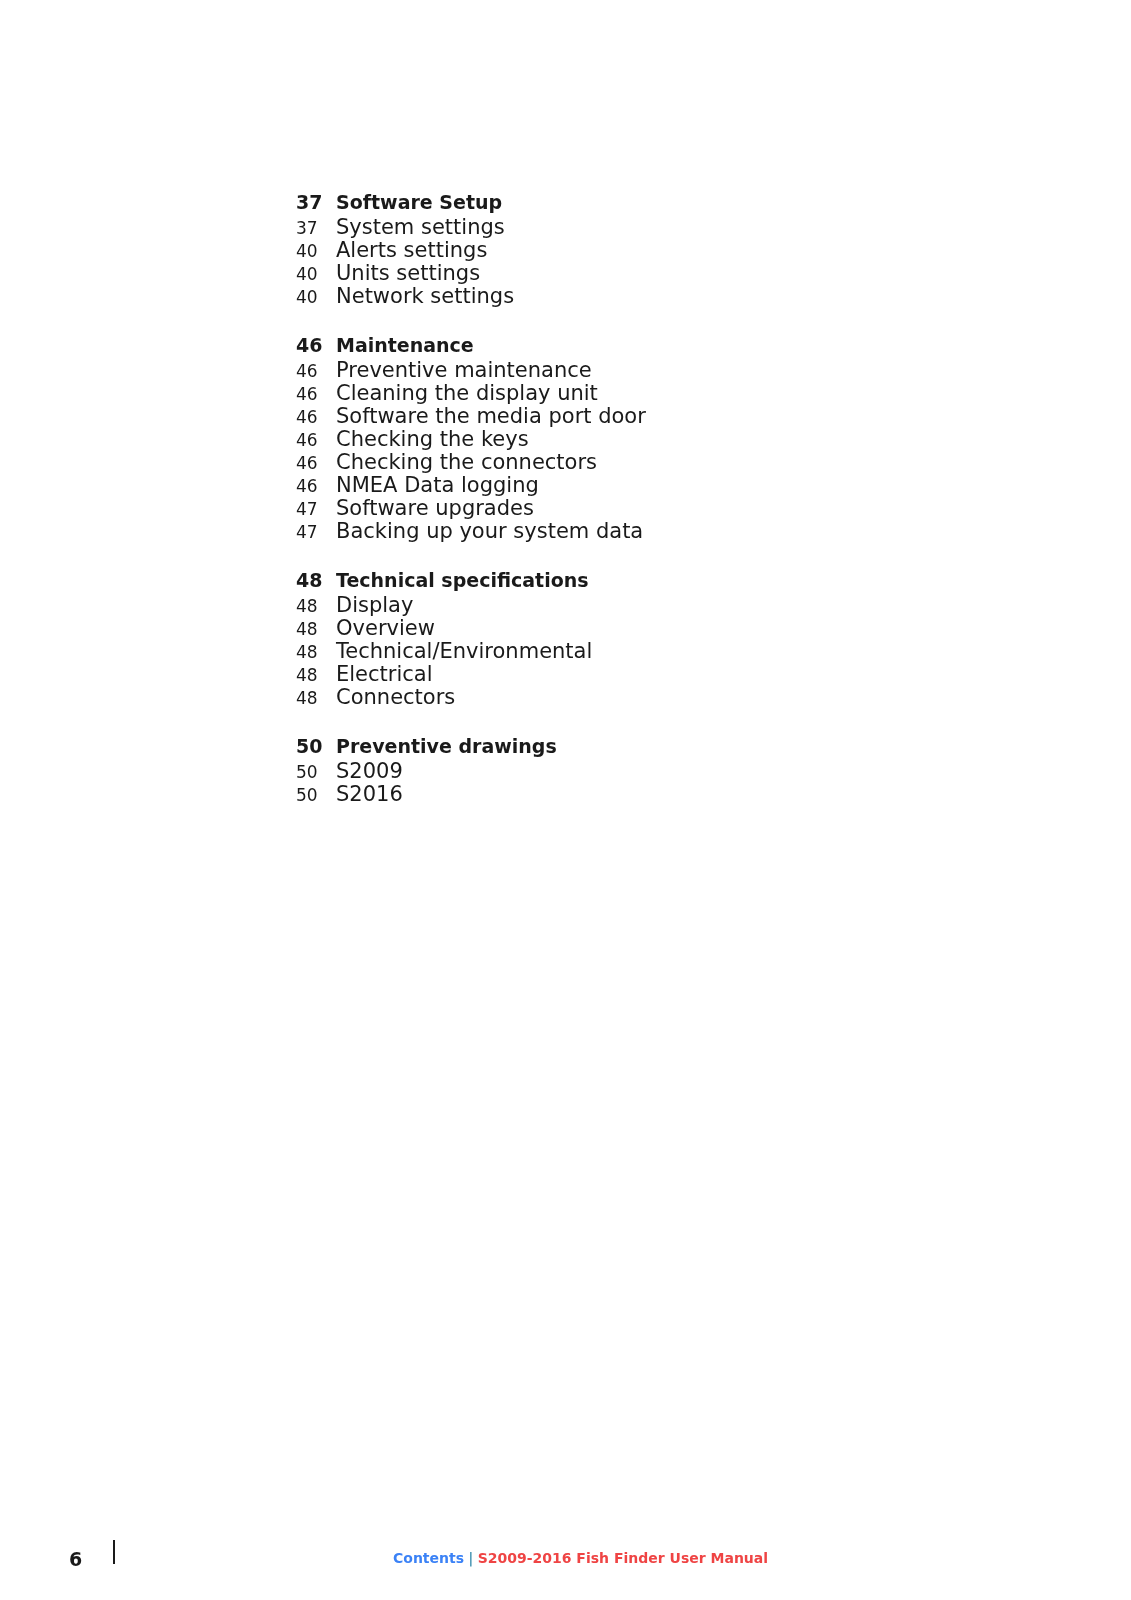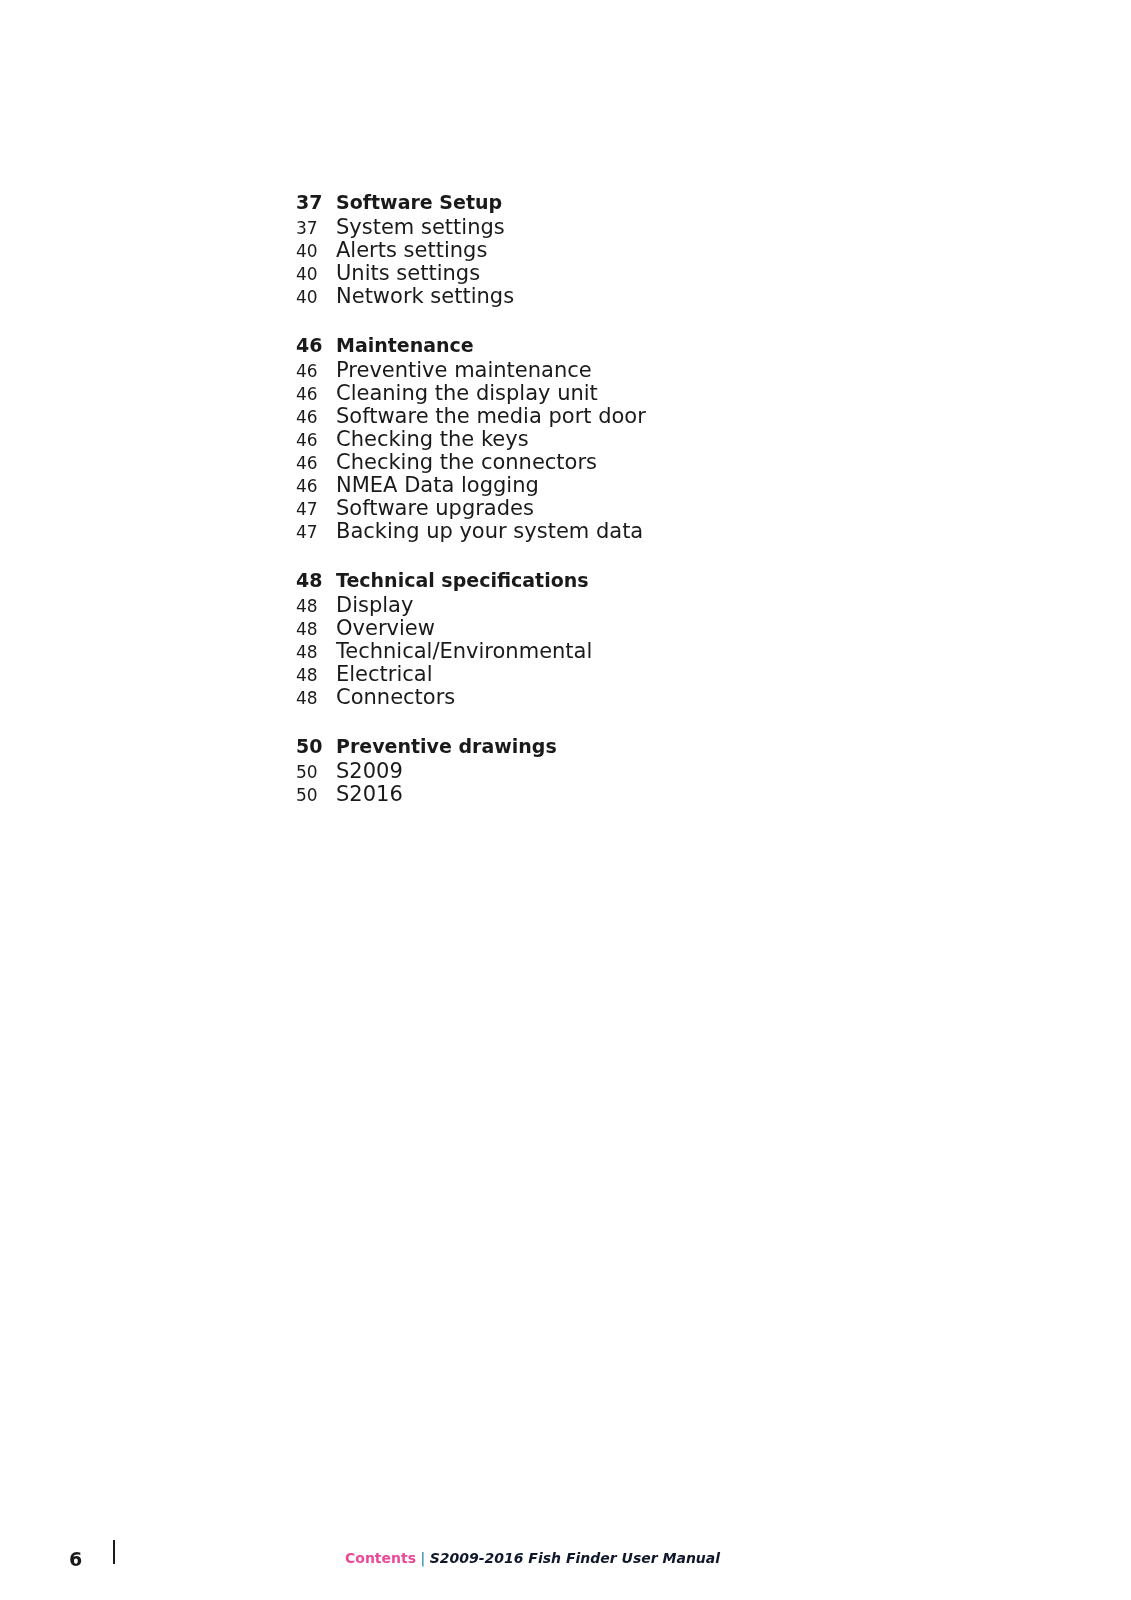--- a/index.html
+++ b/index.html
@@ -10,23 +10,23 @@
     .toc { position: absolute; left: 296px; top: 154px; width: 500px; margin-top: 35px; }
     .section { margin-bottom: 24px; }
     .row { display: flex; align-items: baseline; height: 23px; line-height: 23px; }
     .num { width: 40px; font-size: 17px; }
     .label { font-size: 21px; }
     .heading { height: 26px; line-height: 26px; margin-bottom: 1px; }
     .heading .num, .heading .label { font-weight: bold; font-size: 19px; }
     .footer-page { position: absolute; left: 69px; top: 1548px; font-weight: bold; font-size: 19px; }
     .footer-sep { position: absolute; left: 113px; top: 1540px; width: 2px; height: 24px; background: #1a1a1a; }
     .footer-title { position: absolute; left: 345px; top: 1550px; font-size: 14px; font-weight: bold; }
-    .footer-title .c1 { color: #ec4899; }
+    .footer-title .c1 { color: #3b82f6; margin-left: 48px; }
     .footer-title .bar { color: #1a7aa0; font-weight: normal; }
-    .footer-title .c2 { color: #0f172a; font-style: italic; }
+    .footer-title .c2 { color: #ef4444; }
   </style>
 </head>
 <body>
 
 <div class="toc">
 
   <div class="section">
     <div class="row heading">
       <span class="num">37</span>
       <span class="label">Software Setup</span>

